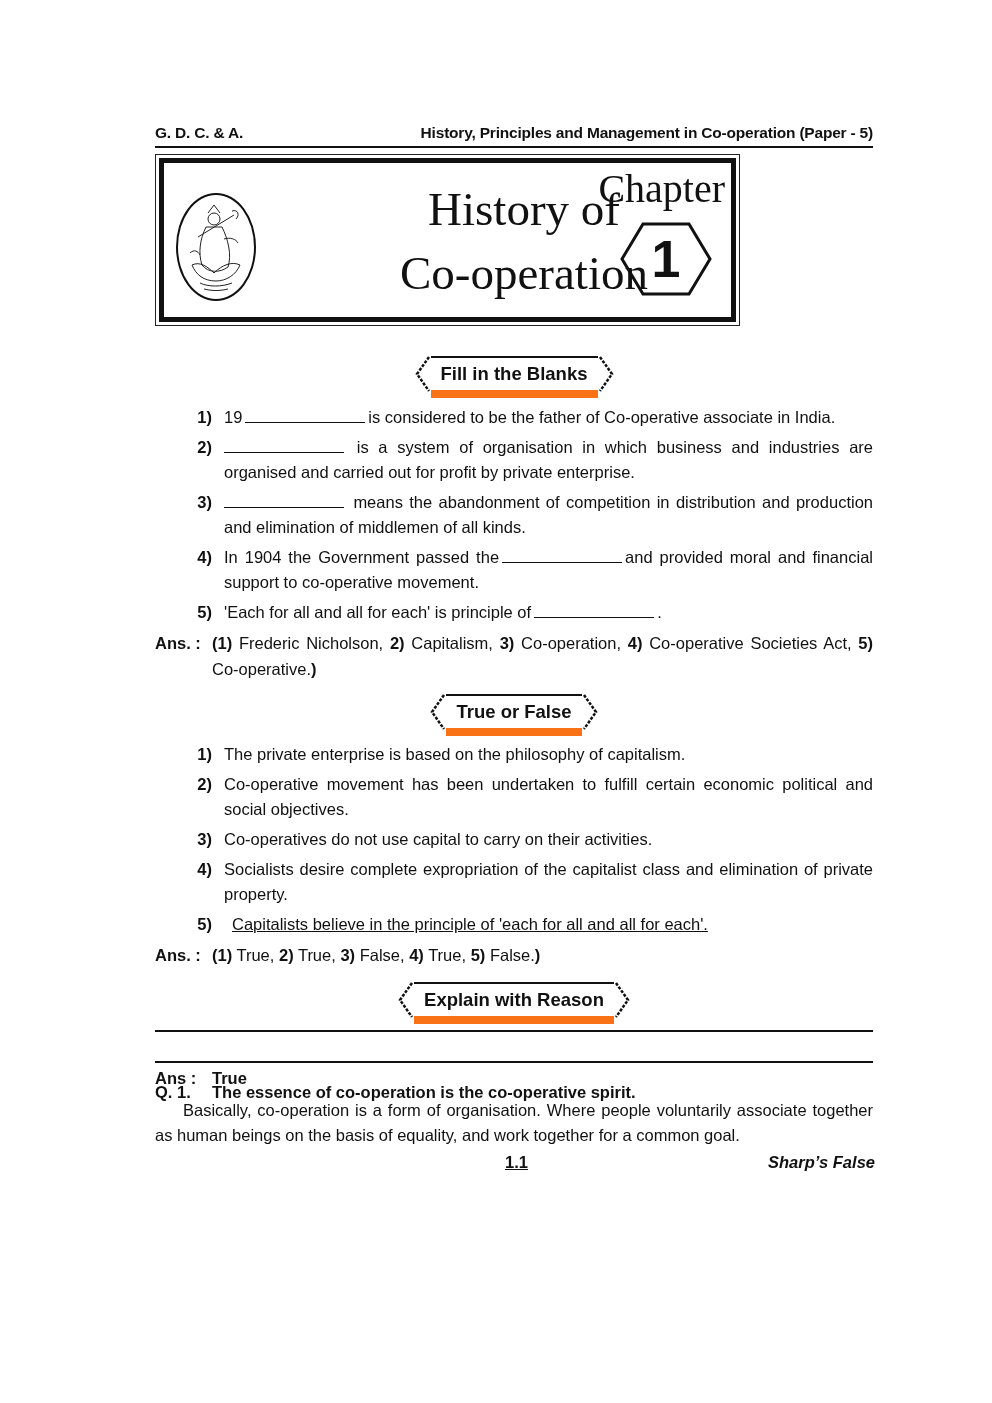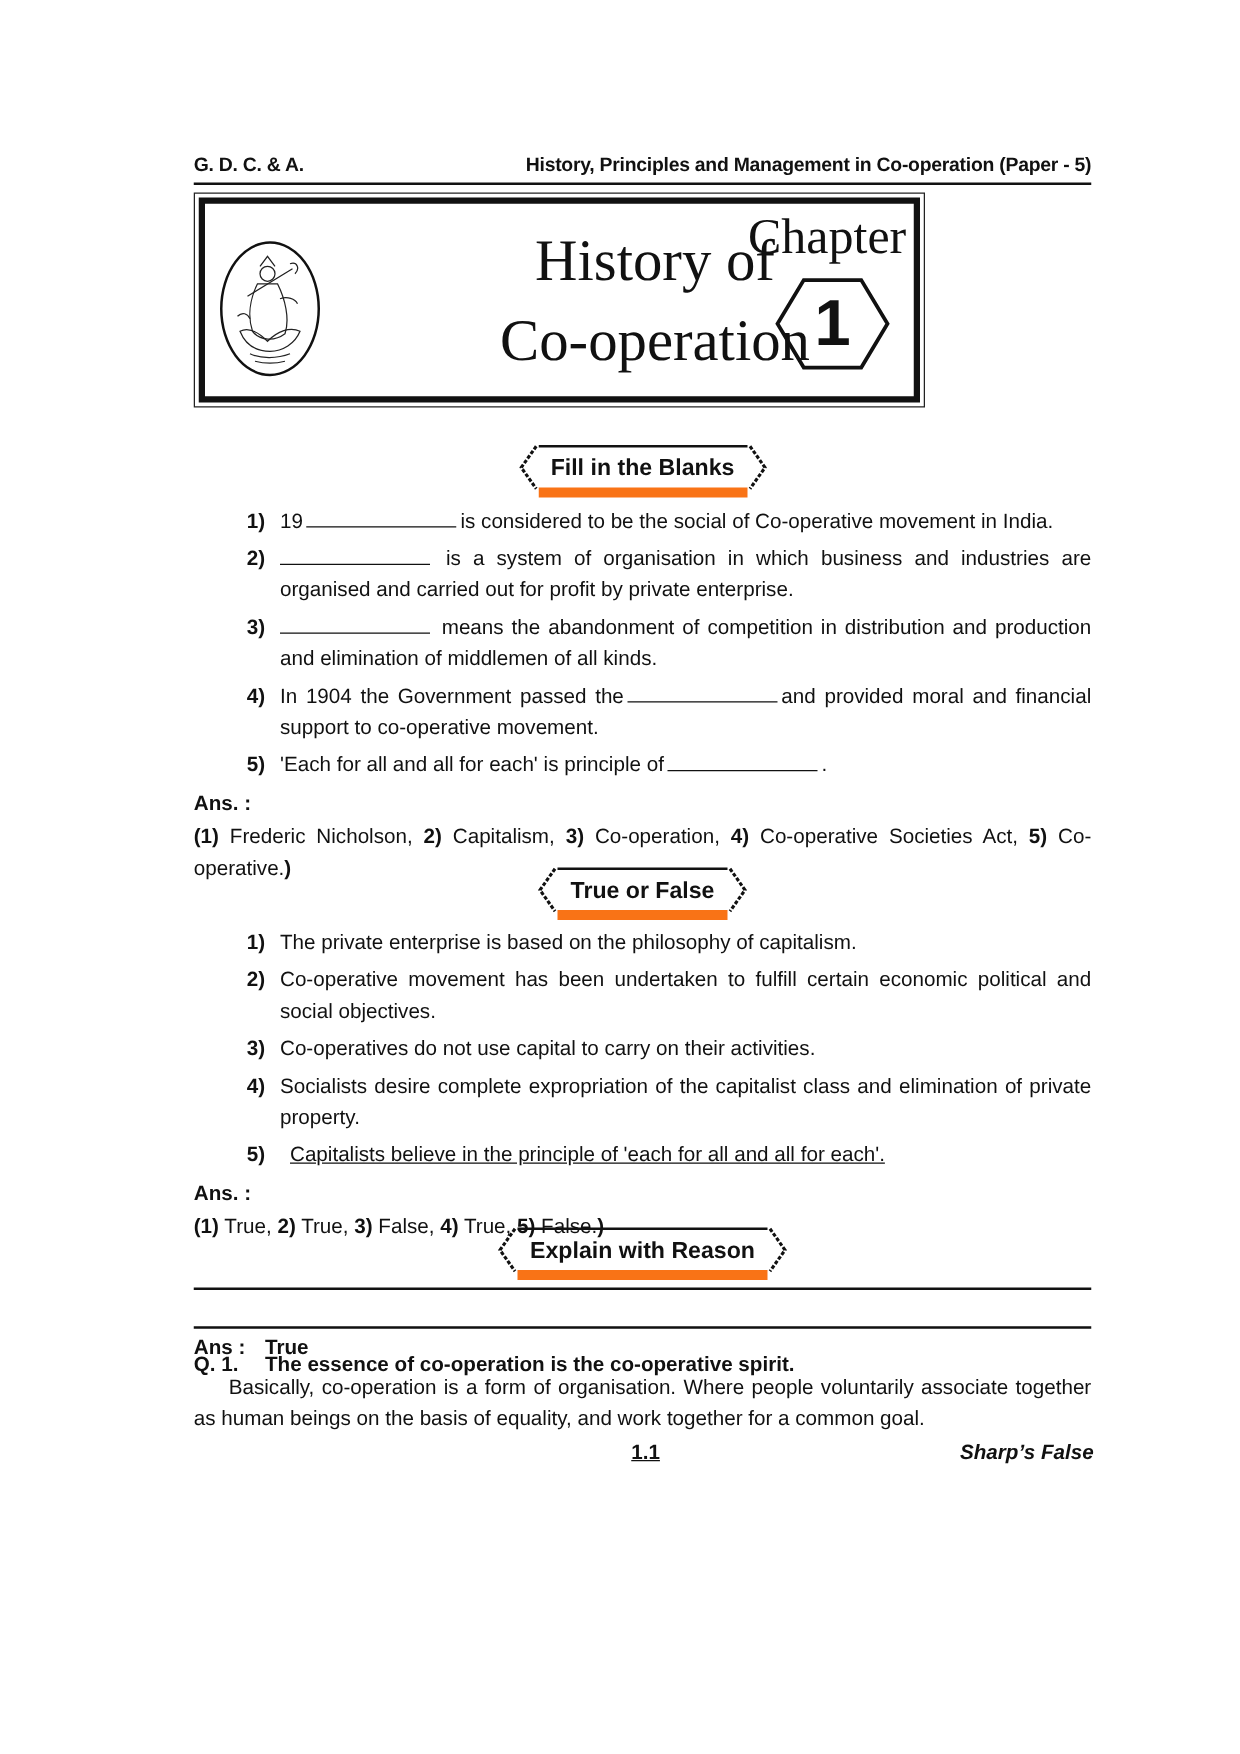--- a/index.html
+++ b/index.html
@@ -27,21 +27,21 @@
   .banner .cap { position: absolute; top: 0; width: 18px; height: 36px; }
   .banner .cap.l { left: 8px; }
   .banner .cap.r { right: 8px; }
 
   .qlist { position: absolute; left: 0; width: 718px; font-size: 16.5px; line-height: 25px; }
   .qitem { display: flex; margin-bottom: 5px; }
   .qnum { width: 57px; text-align: right; padding-right: 0; font-weight: bold; flex: none; box-sizing: border-box; padding-right: 0px; }
   .qnum span { display: inline-block; width: 45px; text-align: right; }
   .qtext { flex: 1; text-align: justify; padding-left: 0; }
   .blank { display: inline-block; width: 120px; border-bottom: 1px solid #111; height: 14px; vertical-align: baseline; margin: 0 3px; }
-  .ans { display: flex; font-size: 16.5px; line-height: 26px; flex-direction: column; }
+  .ans { display: flex; font-size: 16.5px; line-height: 26px; }
   .ans .lbl { width: 57px; font-weight: bold; flex: none; }
   .ans .txt { flex: 1; text-align: justify; }
   .b { font-weight: bold; }
 
   .q-rule { position: absolute; left: 0; width: 718px; height: 2px; background: #111; }
   .q-line { position: absolute; left: 0; width: 718px; font-weight: bold; font-size: 16.5px; }
   .para { position: absolute; left: 0; width: 718px; font-size: 16.5px; line-height: 25px; text-align: justify; text-indent: 28px; }
 
   .footer { position: absolute; top: 1153px; left: 0; width: 718px; height: 22px; font-size: 16.5px; }
   .footer .pg { position: absolute; left: 350px; font-weight: bold; text-decoration: underline; }
@@ -95,21 +95,21 @@
       <div class="box">Fill in the Blanks</div>
       <svg class="cap r" viewBox="0 0 18 36">
           <path d="M2 1 L14 18 L2 35" fill="none" stroke="#111" stroke-width="2.5" stroke-dasharray="3 1.5"></path>
         </svg>
     </div>
   </div>
 
   <div class="qlist" style="top:405px;">
     <div class="qitem">
       <div class="qnum"><span>1)</span></div>
-      <div class="qtext" style="padding-left:12px;"><span>19</span><span class="blank"></span><span>is considered to be the social of Co-operative movement in India.</span></div>
+      <div class="qtext" style="padding-left:12px;"><span>19</span><span class="blank"></span><span>is considered to be the father of Co-operative associate in India.</span></div>
     </div>
     <div class="qitem">
       <div class="qnum"><span>2)</span></div>
       <div class="qtext" style="padding-left:12px;"><span class="blank" style="margin-left:0;"></span> <span>is a system of organisation in which business and industries are organised and carried out for profit by private enterprise.</span></div>
     </div>
     <div class="qitem">
       <div class="qnum"><span>3)</span></div>
       <div class="qtext" style="padding-left:12px;"><span class="blank" style="margin-left:0;"></span> <span>means the abandonment of competition in distribution and production and elimination of middlemen of all kinds.</span></div>
     </div>
     <div class="qitem">

